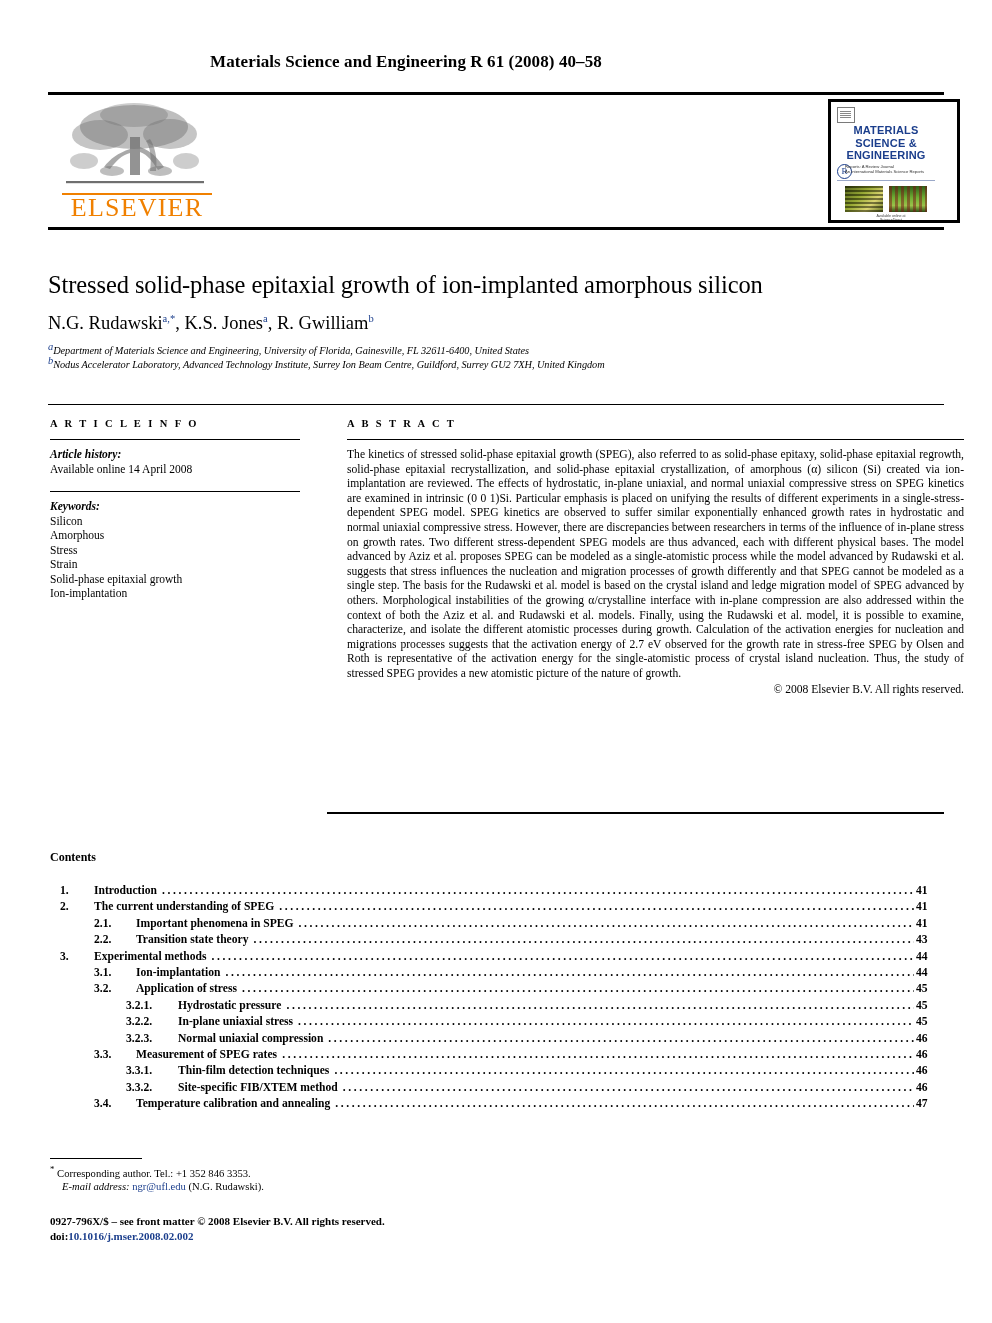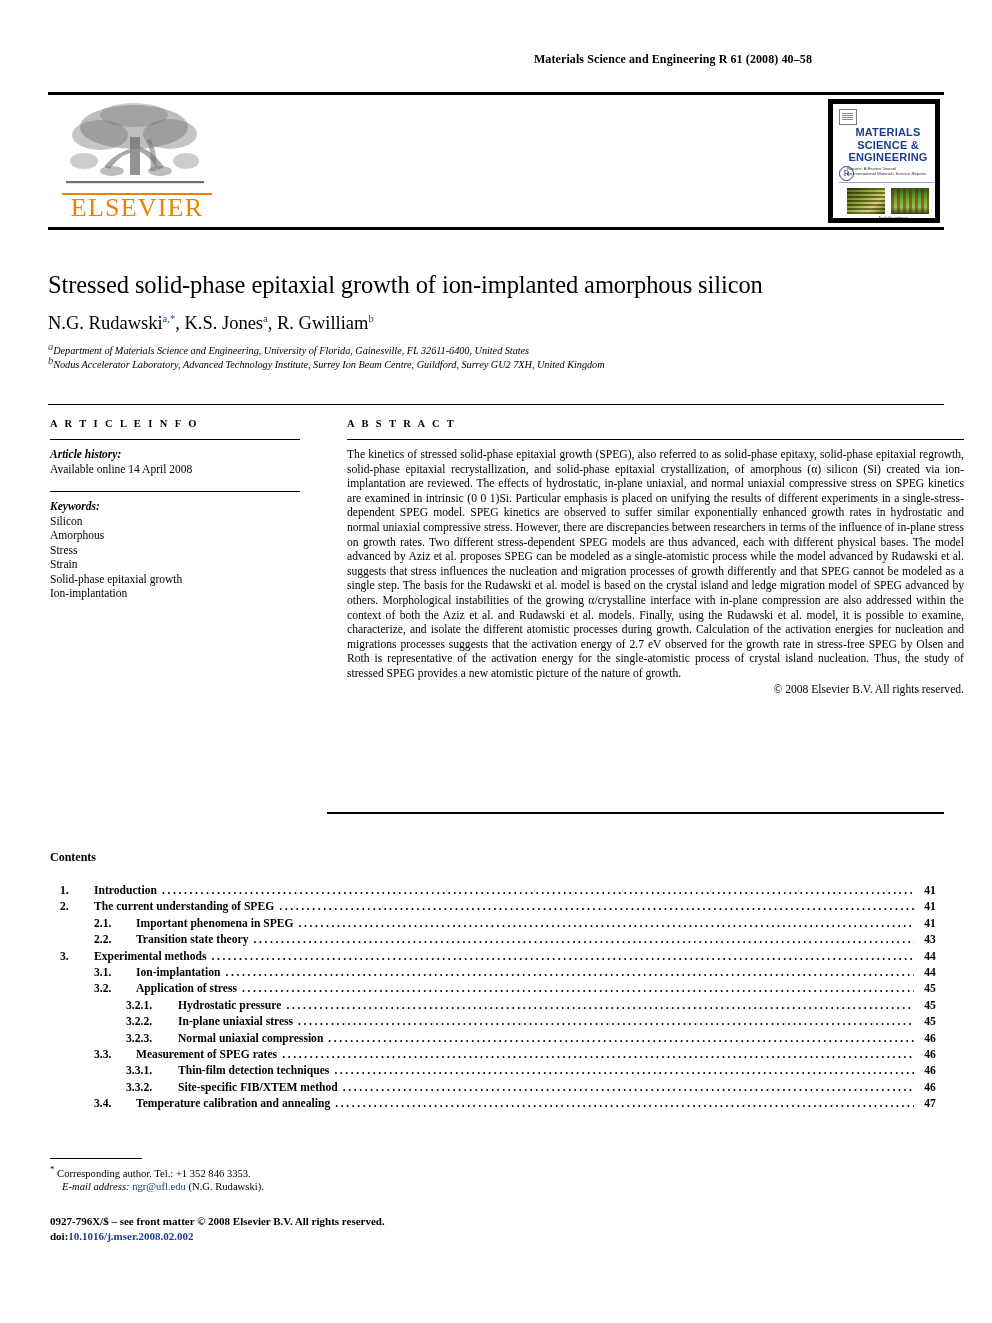--- a/index.html
+++ b/index.html
@@ -20,22 +20,22 @@
     left: 0; top: 0;
     width: 992px;
     height: 1323px;
   }
 
   
   .running-head {
     position: absolute;
     left: 0; top: 52px;
     width: 812px;
-    text-align: right;
-    font-size: 12px;
+    text-align: center;
+    font-size: 17px;
     font-weight: bold;
     letter-spacing: 0.1px;
   }
 
   
   .masthead {
     position: absolute;
     left: 48px;
     top: 92px;
     width: 896px;
@@ -115,23 +115,23 @@
     text-align: center;
     font-family: "Liberation Sans", sans-serif;
     font-size: 11.5px;
     letter-spacing: 1.4px;
     color: #1a1a1a;
   }
 
   .cover-thumb {
     position: absolute;
     left: 780px; top: 4px;
-    width: 112px; height: 124px;
+    width: 132px; height: 124px;
     background: #ffffff;
-    border: 5px solid #000000;
+    border: 3px solid #000000;
     box-sizing: border-box;
     overflow: hidden;
   }
   .cv-els {
     position: absolute; left: 6px; top: 5px;
     width: 16px; height: 14px;
     border: 1px solid #7a7a7a;
     background: #fff;
   }
   .cv-els:after {
@@ -333,21 +333,21 @@
   .toc-dots {
     flex: 1 1 auto;
     overflow: hidden;
     white-space: nowrap;
     letter-spacing: 2.6px;
     font-weight: bold;
     margin: 0 2px;
   }
   .toc-page {
     flex: 0 0 28px;
-    text-align: center;
+    text-align: left;
   }
   .lvl1 .toc-num { width: 34px; margin-left: 10px; }
   .lvl2 .toc-num { width: 42px; margin-left: 44px; }
   .lvl3 .toc-num { width: 52px; margin-left: 76px; }
 
   
   .foot-rule {
     position: absolute;
     left: 50px; top: 1158px;
     width: 92px; height: 1px;

